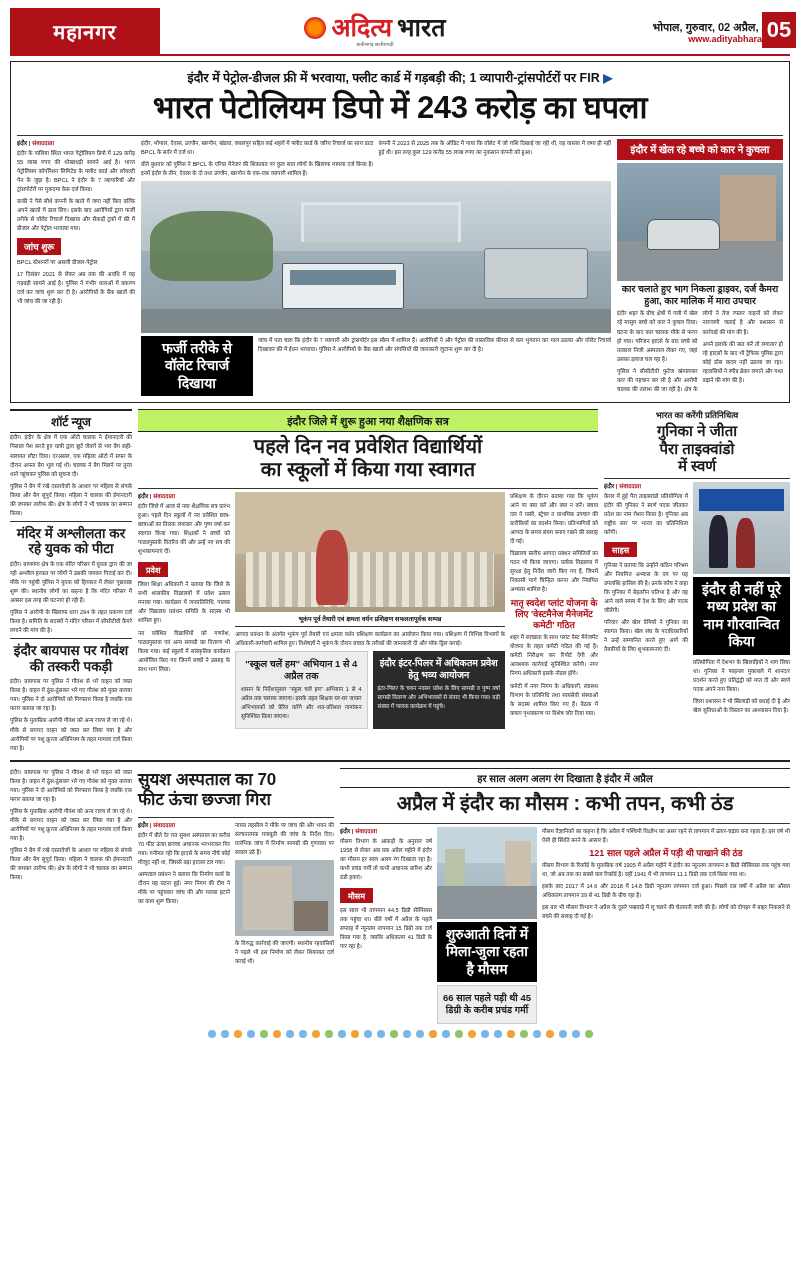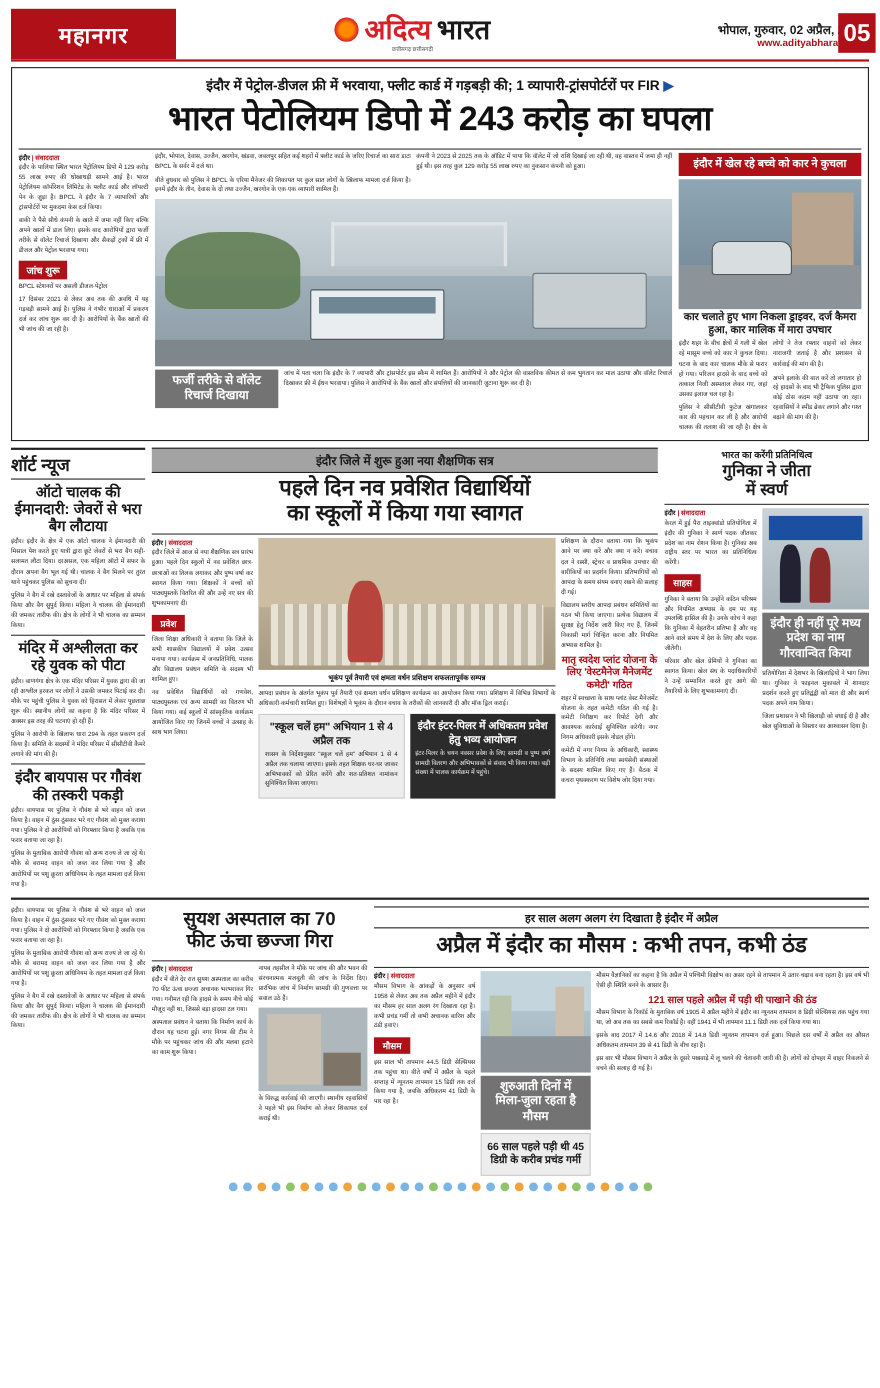--- a/index.html
+++ b/index.html
@@ -33,21 +33,21 @@
   .rule-thick { border-top:2px solid #222; margin:4px 0; }
   .kicker { text-align:center; font-size:12.5px; font-weight:bold; color:#111; padding:3px 0; }
   .kicker .arrow { color:#1b4fa0; font-size:12px; }
   .lead-hl { text-align:center; font-size:31px; font-weight:bold; letter-spacing:-0.4px; color:#111; line-height:1.12; padding:2px 0 6px; }
   .tiny { font-size:5.6px; line-height:1.62; text-align:justify; color:#222; }
   .tiny p { margin:0 0 3px; }
   .byline { font-size:6px; font-weight:bold; color:#b01018; }
   .byline .city { color:#111; }
   .label-tag { display:inline-block; background:#b01018; color:#fff; font-size:8px; font-weight:bold; padding:2px 8px; }
   .hdr-bar { background:#b01018; color:#fff; font-size:10px; font-weight:bold; text-align:center; padding:4px 5px; line-height:1.3; }
-  .cap-red { background:#737373; color:#fff; font-size:11px; font-weight:bold; text-align:center; padding:4px 6px; line-height:1.25; }
+  .cap-red { background:#000000; color:#fff; font-size:14px; font-weight:bold; text-align:center; padding:4px 6px; line-height:1.25; }
   .photo { background:#9fb3c0; position:relative; overflow:hidden; }
   .photo-cap { font-size:6.4px; text-align:center; font-weight:bold; padding:2px 2px 0; color:#111; }
 
   
   .top-sec { border:1px solid #222; padding:4px 6px 6px; }
   .top-grid { display:flex; gap:6px; margin-top:3px; }
   .col-a { width:118px; }
   .col-b { flex:1; }
   .col-c { width:166px; }
   .jaanch { margin:3px 0; }
@@ -65,42 +65,42 @@
   .photo-small { height:118px; background:linear-gradient(#8fa6b4,#6e8392); position:relative; }
   .ps-road { position:absolute; left:0; right:0; bottom:0; height:34%; background:#8d9499; }
   .ps-car { position:absolute; left:18%; bottom:26%; width:44%; height:26%; background:#d8dde0; border-radius:8px 10px 3px 3px; border:1px solid #555; }
   .ps-build { position:absolute; right:4%; top:10%; width:34%; height:58%; background:#b9a48f; }
 
   
   .mid { display:flex; gap:6px; margin-top:6px; }
   .mcol-1 { width:122px; }
   .mcol-2 { flex:1; }
   .mcol-3 { width:186px; }
-  .sec-head { font-size:16px; font-weight:bold; border-top:2px solid #222; border-bottom:1px solid #222; padding:2px 0; }
+  .sec-head { text-align:center; font-size:12px; font-weight:bold; border-top:2px solid #222; border-bottom:1px solid #222; padding:2px 0; }
   .sn-title { text-align:center; font-size:13.5px; font-weight:bold; line-height:1.15; margin:4px 0 3px; }
-  .mid-kicker { text-align:center; font-size:11px; font-weight:bold; background:#a3a3a3; padding:3px 0; border-top:1px solid #222; border-bottom:1px solid #222; }
+  .mid-kicker { text-align:center; font-size:11px; font-weight:bold; background:#bef264; padding:3px 0; border-top:1px solid #222; border-bottom:1px solid #222; }
   .mid-hl { text-align:center; font-size:20px; font-weight:bold; line-height:1.14; padding:3px 2px 4px; }
   .mid-body { display:flex; gap:5px; margin-top:3px; }
 
   .photo-school { height:120px; background:linear-gradient(#cbbfa8,#a99a82); position:relative; }
   .sch-wall { position:absolute; left:0; top:0; right:0; height:52%; background:#cdbda2; }
   .sch-kids { position:absolute; left:4%; bottom:4%; right:4%; height:46%; background:repeating-linear-gradient(90deg,#e8e2d4 0 7px,#c2b9a6 7px 13px); border-radius:3px; }
   .sch-lady { position:absolute; left:30%; bottom:6%; width:12%; height:62%; background:#b8443e; border-radius:40% 40% 10% 10%; }
 
   .photo-gunika { height:92px; background:linear-gradient(#c9d3d8,#a8b4bb); position:relative; }
   .g-banner { position:absolute; left:6%; top:8%; right:6%; height:24%; background:#1b4fa0; }
   .g-p1 { position:absolute; left:16%; bottom:6%; width:20%; height:58%; background:#223; border-radius:40% 40% 6% 6%; }
   .g-p2 { position:absolute; left:44%; bottom:6%; width:20%; height:54%; background:#8d2b2b; border-radius:40% 40% 6% 6%; }
 
   
   .bot { display:flex; gap:6px; margin-top:6px; }
   .bcol-1 { width:122px; }
   .bcol-2 { width:196px; }
   .bcol-3 { flex:1; }
-  .bot-hl { text-align:center; font-size:17px; font-weight:bold; line-height:1.18; padding:2px 0 4px; }
+  .bot-hl { text-align:left; font-size:17px; font-weight:bold; line-height:1.18; padding:2px 0 4px; }
   .weather-kicker { text-align:center; font-size:10px; font-weight:bold; border-top:1px solid #222; border-bottom:1px solid #222; padding:2px 0; }
   .weather-hl { text-align:center; font-size:20px; font-weight:bold; padding:4px 0 5px; line-height:1.15; }
 
   .photo-chajja { height:76px; background:#aeb7bb; position:relative; }
   .ch-bld { position:absolute; left:8%; top:8%; width:50%; height:84%; background:#c9c2b4; }
   .ch-deb { position:absolute; right:6%; bottom:6%; width:34%; height:40%; background:#7e7468; }
 
   .photo-road { height:92px; background:linear-gradient(#bcd0da,#9fb0ba); position:relative; }
   .r-sky { position:absolute; left:0; top:0; right:0; height:40%; background:#c4d5de; }
   .r-road { position:absolute; left:0; right:0; bottom:0; height:36%; background:#8b9298; }
@@ -210,21 +210,20 @@
           <p>अपने इलाके की बात करें तो लगातार हो रहे हादसों के बाद भी ट्रैफिक पुलिस द्वारा कोई ठोस कदम नहीं उठाया जा रहा। रहवासियों ने स्पीड ब्रेकर लगाने और गश्त बढ़ाने की मांग की है।</p>
         </div>
       </div>
     </div>
   </div>
 
   <div class="mid">
 
     <div class="mcol-1">
       <div class="sec-head">शॉर्ट न्यूज</div>
-      <div class="sn-title">ऑटो चालक की ईमानदारी: जेवरों से भरा बैग लौटाया</div>
       <div class="tiny">
         <p>इंदौर। इंदौर के क्षेत्र में एक ऑटो चालक ने ईमानदारी की मिसाल पेश करते हुए यात्री द्वारा छूटे जेवरों से भरा बैग सही-सलामत लौटा दिया। दरअसल, एक महिला ऑटो में सफर के दौरान अपना बैग भूल गई थी। चालक ने बैग मिलने पर तुरंत थाने पहुंचकर पुलिस को सूचना दी।</p>
         <p>पुलिस ने बैग में रखे दस्तावेजों के आधार पर महिला से संपर्क किया और बैग सुपुर्द किया। महिला ने चालक की ईमानदारी की जमकर तारीफ की। क्षेत्र के लोगों ने भी चालक का सम्मान किया।</p>
       </div>
       <div class="rule"></div>
       <div class="sn-title">मंदिर में अश्लीलता कर रहे युवक को पीटा</div>
       <div class="tiny">
         <p>इंदौर। बाणगंगा क्षेत्र के एक मंदिर परिसर में युवक द्वारा की जा रही अश्लील हरकत पर लोगों ने उसकी जमकर पिटाई कर दी। मौके पर पहुंची पुलिस ने युवक को हिरासत में लेकर पूछताछ शुरू की। स्थानीय लोगों का कहना है कि मंदिर परिसर में अक्सर इस तरह की घटनाएं हो रही हैं।</p>
         <p>पुलिस ने आरोपी के खिलाफ धारा 294 के तहत प्रकरण दर्ज किया है। समिति के सदस्यों ने मंदिर परिसर में सीसीटीवी कैमरे लगाने की मांग की है।</p>
       </div>
@@ -300,20 +299,21 @@
             <p>कमेटी में नगर निगम के अधिकारी, स्वास्थ्य विभाग के प्रतिनिधि तथा स्वयंसेवी संस्थाओं के सदस्य शामिल किए गए हैं। बैठक में कचरा पृथक्करण पर विशेष जोर दिया गया।</p>
           </div>
         </div>
       </div>
     </div>
 
     <div class="mcol-3">
       <div style="text-align:center; font-size:8.5px; font-weight:bold;">भारत का करेंगी प्रतिनिधित्व</div>
       <div style="text-align:center; font-size:15px; font-weight:bold; line-height:1.16; margin-top:2px;">
         <div>गुनिका ने जीता</div>
+        <div>पैरा ताइक्वांडो</div>
         <div>में स्वर्ण</div>
       </div>
       <div class="rule"></div>
       <div style="display:flex; gap:5px;">
         <div style="width:84px;">
           <div class="byline">
             <span class="city">इंदौर</span>
             <span>| संवाददाता</span>
           </div>
           <div class="tiny" style="margin-top:2px;">

